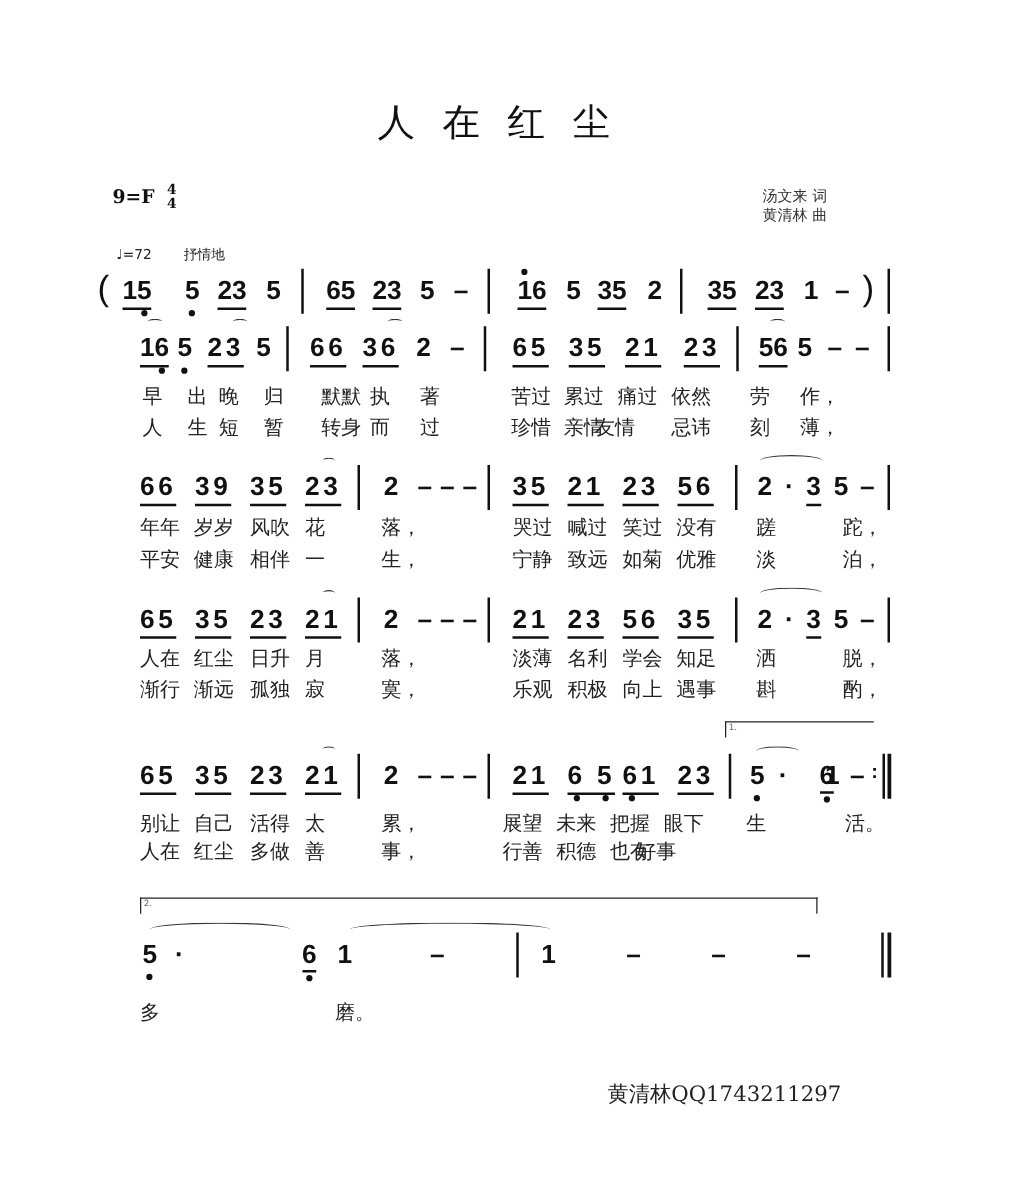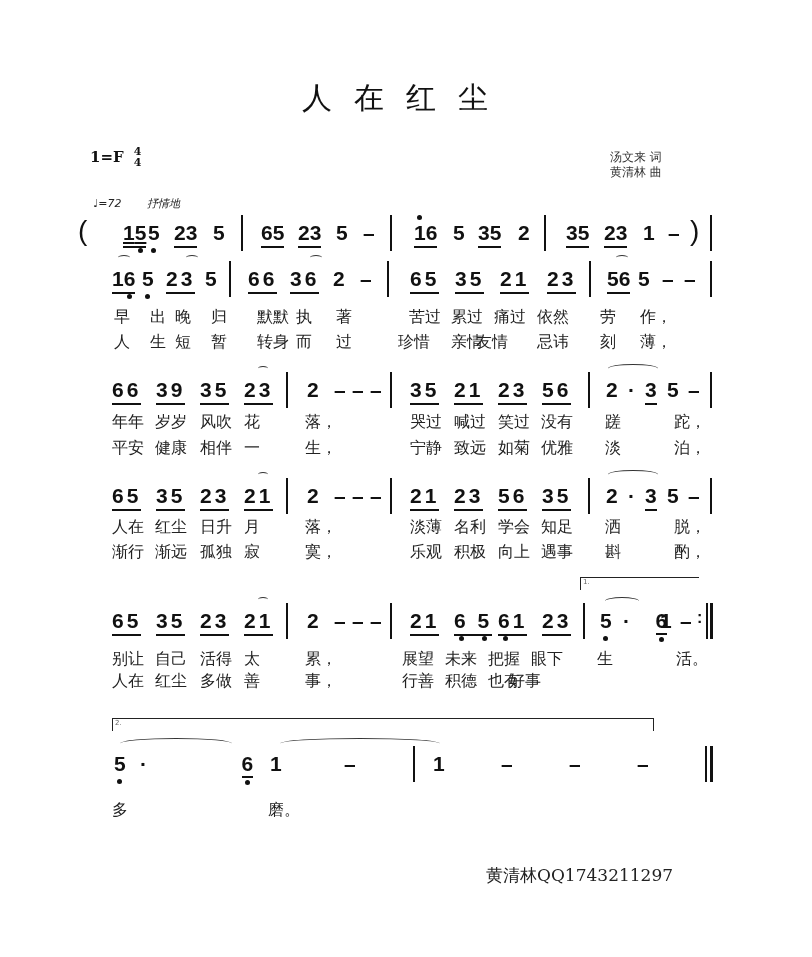--- a/index.html
+++ b/index.html
@@ -1,21 +1,21 @@
 <!DOCTYPE html>
 <html><head>
 <meta charset="utf-8">
 <style>
   html, body { margin:0; padding:0; background:#ffffff; }
   body { width:812px; height:957px; position:relative; overflow:hidden; font-family:"DejaVu Sans", sans-serif; color:#111; }
   .title { position:absolute; top:78px; left:0; width:812px; text-align:center; font-size:30px; letter-spacing:22px; font-family:"DejaVu Sans", sans-serif; color:#111; }
   .key { position:absolute; top:146px; left:90px; font-family:"DejaVu Serif", serif; font-size:15px; font-weight:bold; display:flex; align-items:center; gap:10px; }
   .frac { display:inline-flex; flex-direction:column; font-size:11px; line-height:11px; font-weight:bold; text-align:center; }
   .credits { position:absolute; top:150px; left:610px; font-size:12px; line-height:15px; color:#333; font-family:"DejaVu Serif", serif; }
-  .tempo { position:absolute; top:196px; left:93px; font-size:11px; color:#222;font-style:italic; }
+  .tempo { position:absolute; top:196px; left:93px; font-size:11px; color:#222; }
   .tempo .expr { margin-left:22px; }
   .row { position:absolute; left:100px; width:612px; height:70px; }
   .notes { position:absolute; top:0; left:0; height:30px; width:100%; font-family:"Liberation Sans", sans-serif; font-weight:bold; font-size:21px; }
   .bar { position:absolute; top:-6px; width:1.5px; height:36px; background:#111; }
   .g { position:absolute; top:0; white-space:nowrap; }
   .ul { border-bottom:2px solid #111; padding-bottom:1px; }
   .lyr { position:absolute; left:0; font-size:16px; font-family:"DejaVu Serif", serif; color:#222; white-space:nowrap; }
   .lyr span { position:absolute; }
   .dot-below { position:relative; }
   .dot-below::after { content:""; position:absolute; left:50%; bottom:-9px; width:5px; height:5px; margin-left:-2.5px; border-radius:50%; background:#111; }
@@ -26,41 +26,41 @@
   .volta.closed { border-right:1.3px solid #222; }
   .footer { position:absolute; top:864px; left:486px; font-size:17px; font-family:"DejaVu Serif", serif; color:#222; }
   .paren { position:absolute; font-weight:normal; font-size:28px; top:-6px; }
 </style>
 </head>
 <body>
 
 <div class="title">人在红尘</div>
 
 <div class="key">
-  <span>1=F</span>
+  <span>9=F</span>
   <span class="frac">
     <span>4</span>
     <span>4</span>
   </span>
 </div>
 
 <div class="credits">
   <div>汤文来 词</div>
   <div>黄清林 曲</div>
 </div>
 
 <div class="tempo">
   <span>♩</span><span>=72</span>
   <span class="expr">抒情地</span>
 </div>
 
 <div class="row" style="top:221px; left:78px; width:634px;">
   <div class="notes">
     <span class="paren" style="left:0;">(</span>
-    <span class="g ul" style="left:45px;text-decoration:underline;"><span>1</span><span class="dot-below">5</span></span>
+    <span class="g ul" style="left:20px;"><span>1</span><span class="dot-below">5</span></span>
     <span class="g dot-below" style="left:70px;">5</span>
     <span class="g ul" style="left:96px;">23</span>
     <span class="g" style="left:135px;">5</span>
     <div class="tie" style="left:40px; top:34px; width:12px; height:4px;"></div>
     <div class="tie" style="left:108px; top:34px; width:12px; height:4px;"></div>
     <div class="bar" style="left:163px;"></div>
     <span class="g ul" style="left:183px;">65</span>
     <span class="g ul" style="left:220px;">23</span>
     <span class="g" style="left:258px;">5</span>
     <span class="g" style="left:285px;">–</span>
@@ -120,21 +120,21 @@
       <span style="left:540px">作，</span>
   </div>
   <div class="lyr" style="top:65px;">
     <span style="left:14px">人</span>
       <span style="left:50px">生</span>
       <span style="left:75px">短</span>
       <span style="left:111px">暂</span>
     <span style="left:157px">转身</span>
       <span style="left:196px">而</span>
       <span style="left:236px">过</span>
-    <span style="left:298px">珍惜</span>
+    <span style="left:309px">珍惜</span>
       <span style="left:351px">亲情</span>
       <span style="left:376px">友情</span>
       <span style="left:437px">忌讳</span>
     <span style="left:500px">刻</span>
       <span style="left:540px">薄，</span>
   </div>
 </div>
 
 <div class="row" style="top:378px;">
   <div class="notes">

